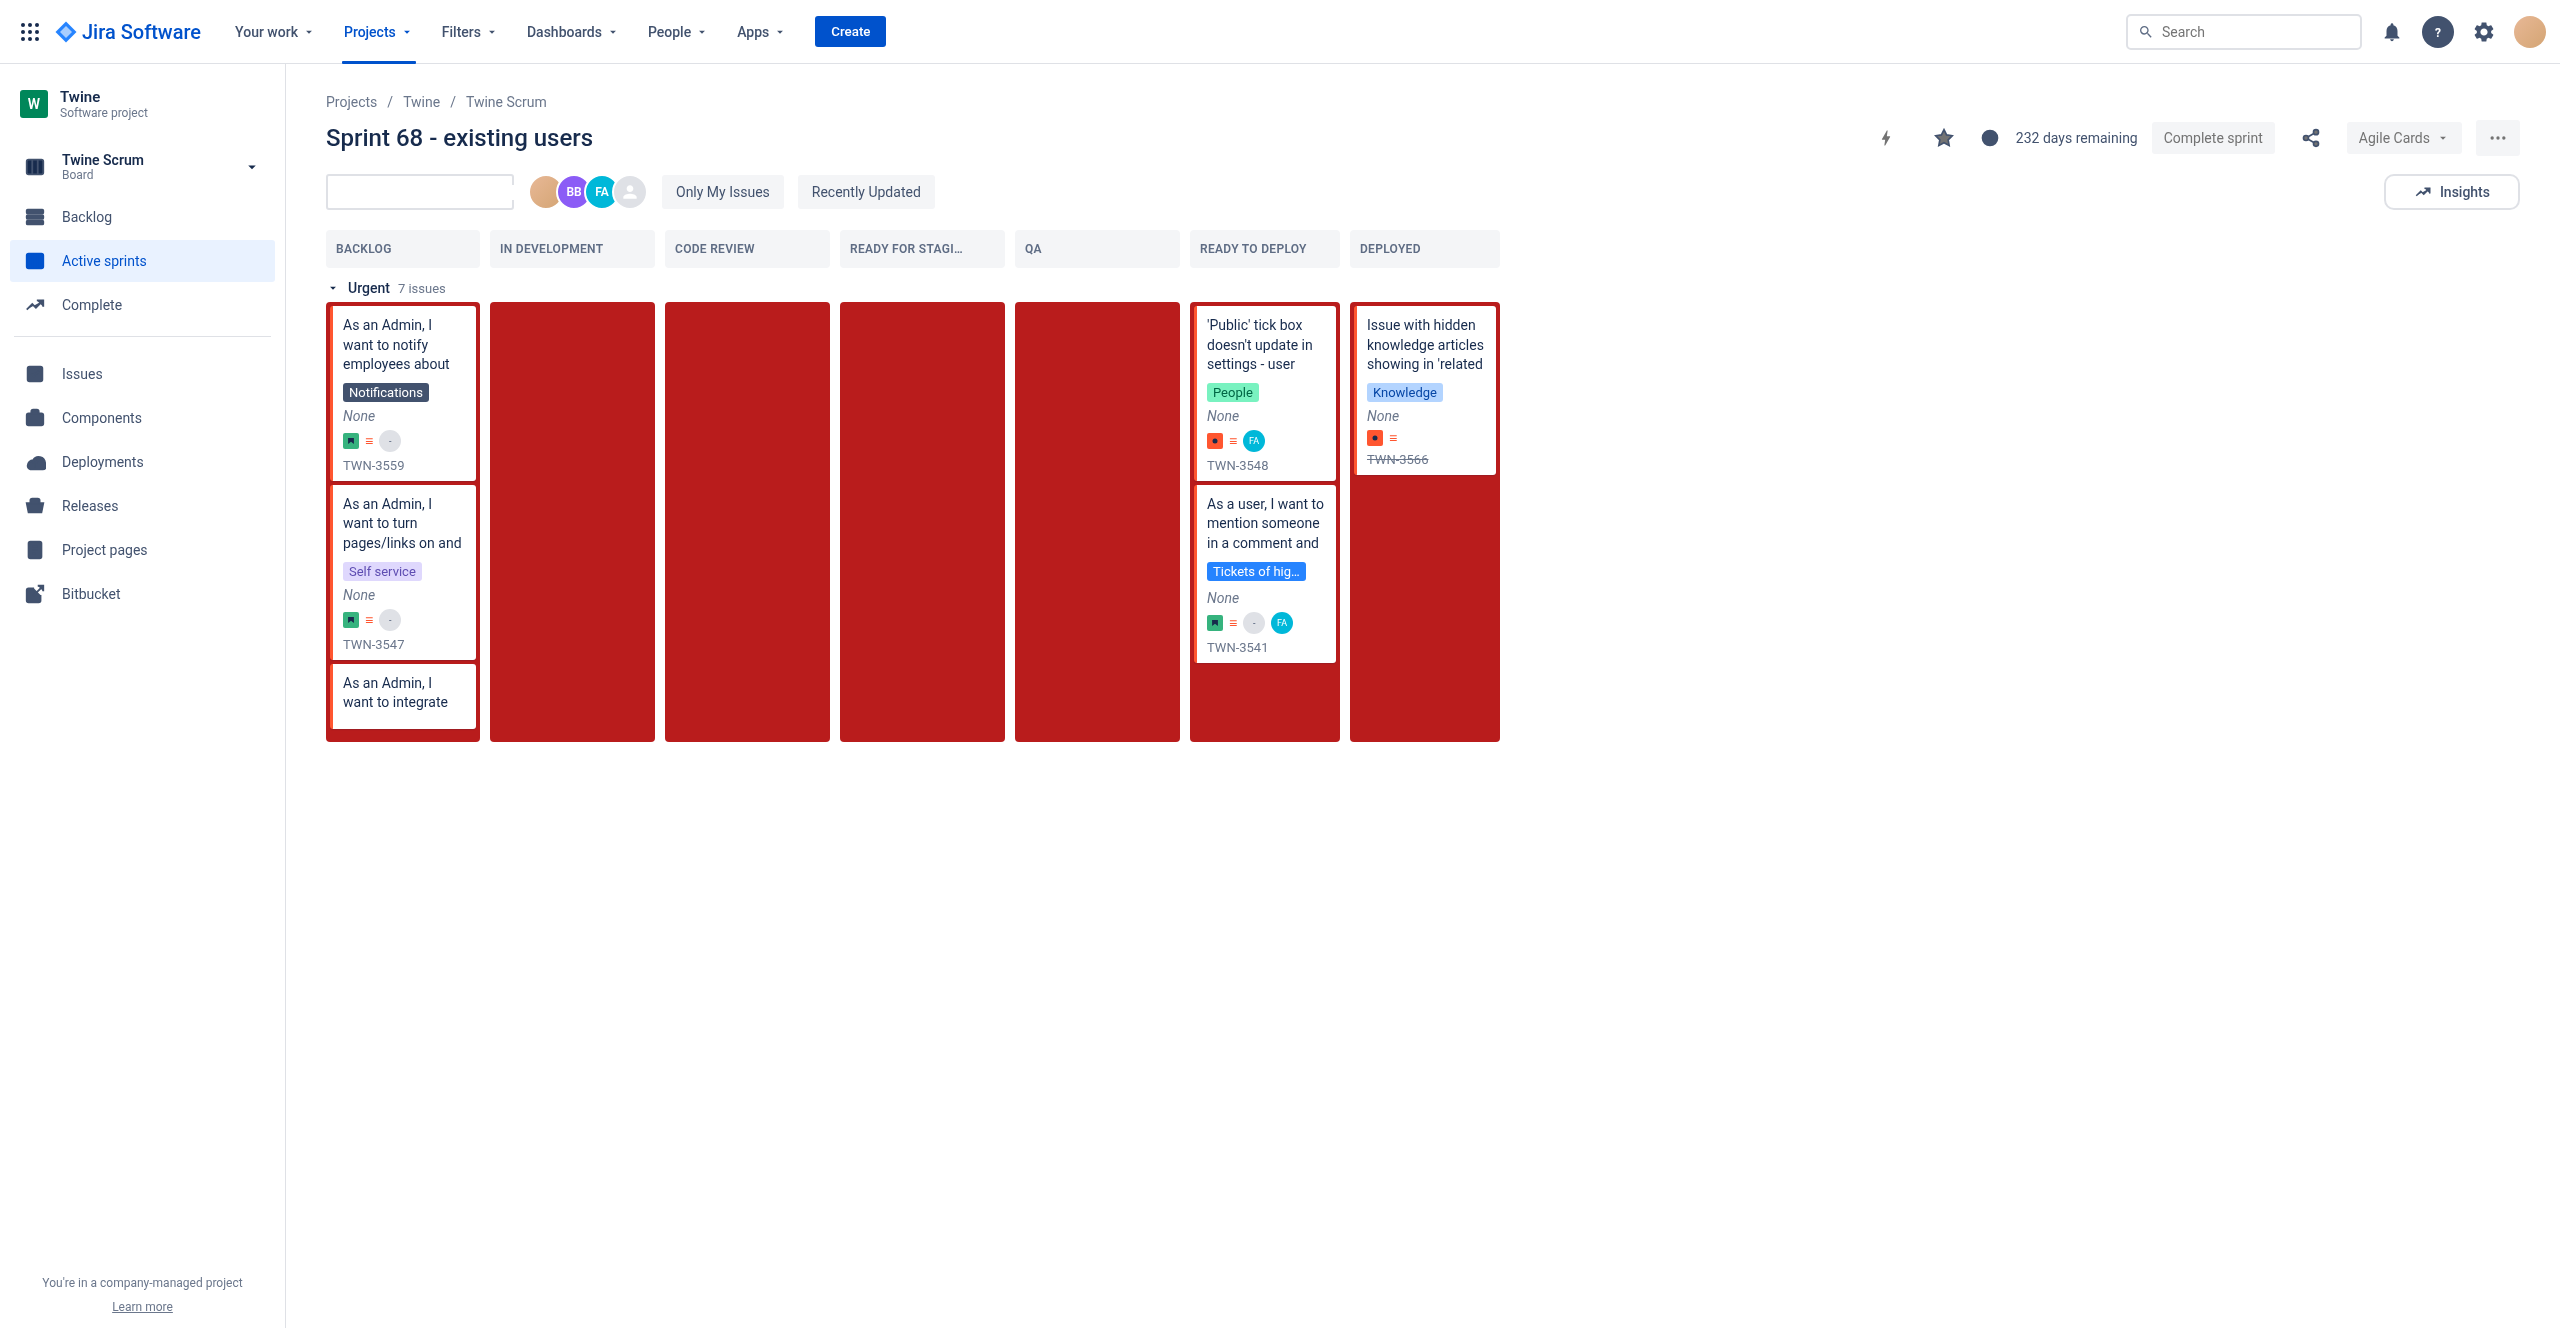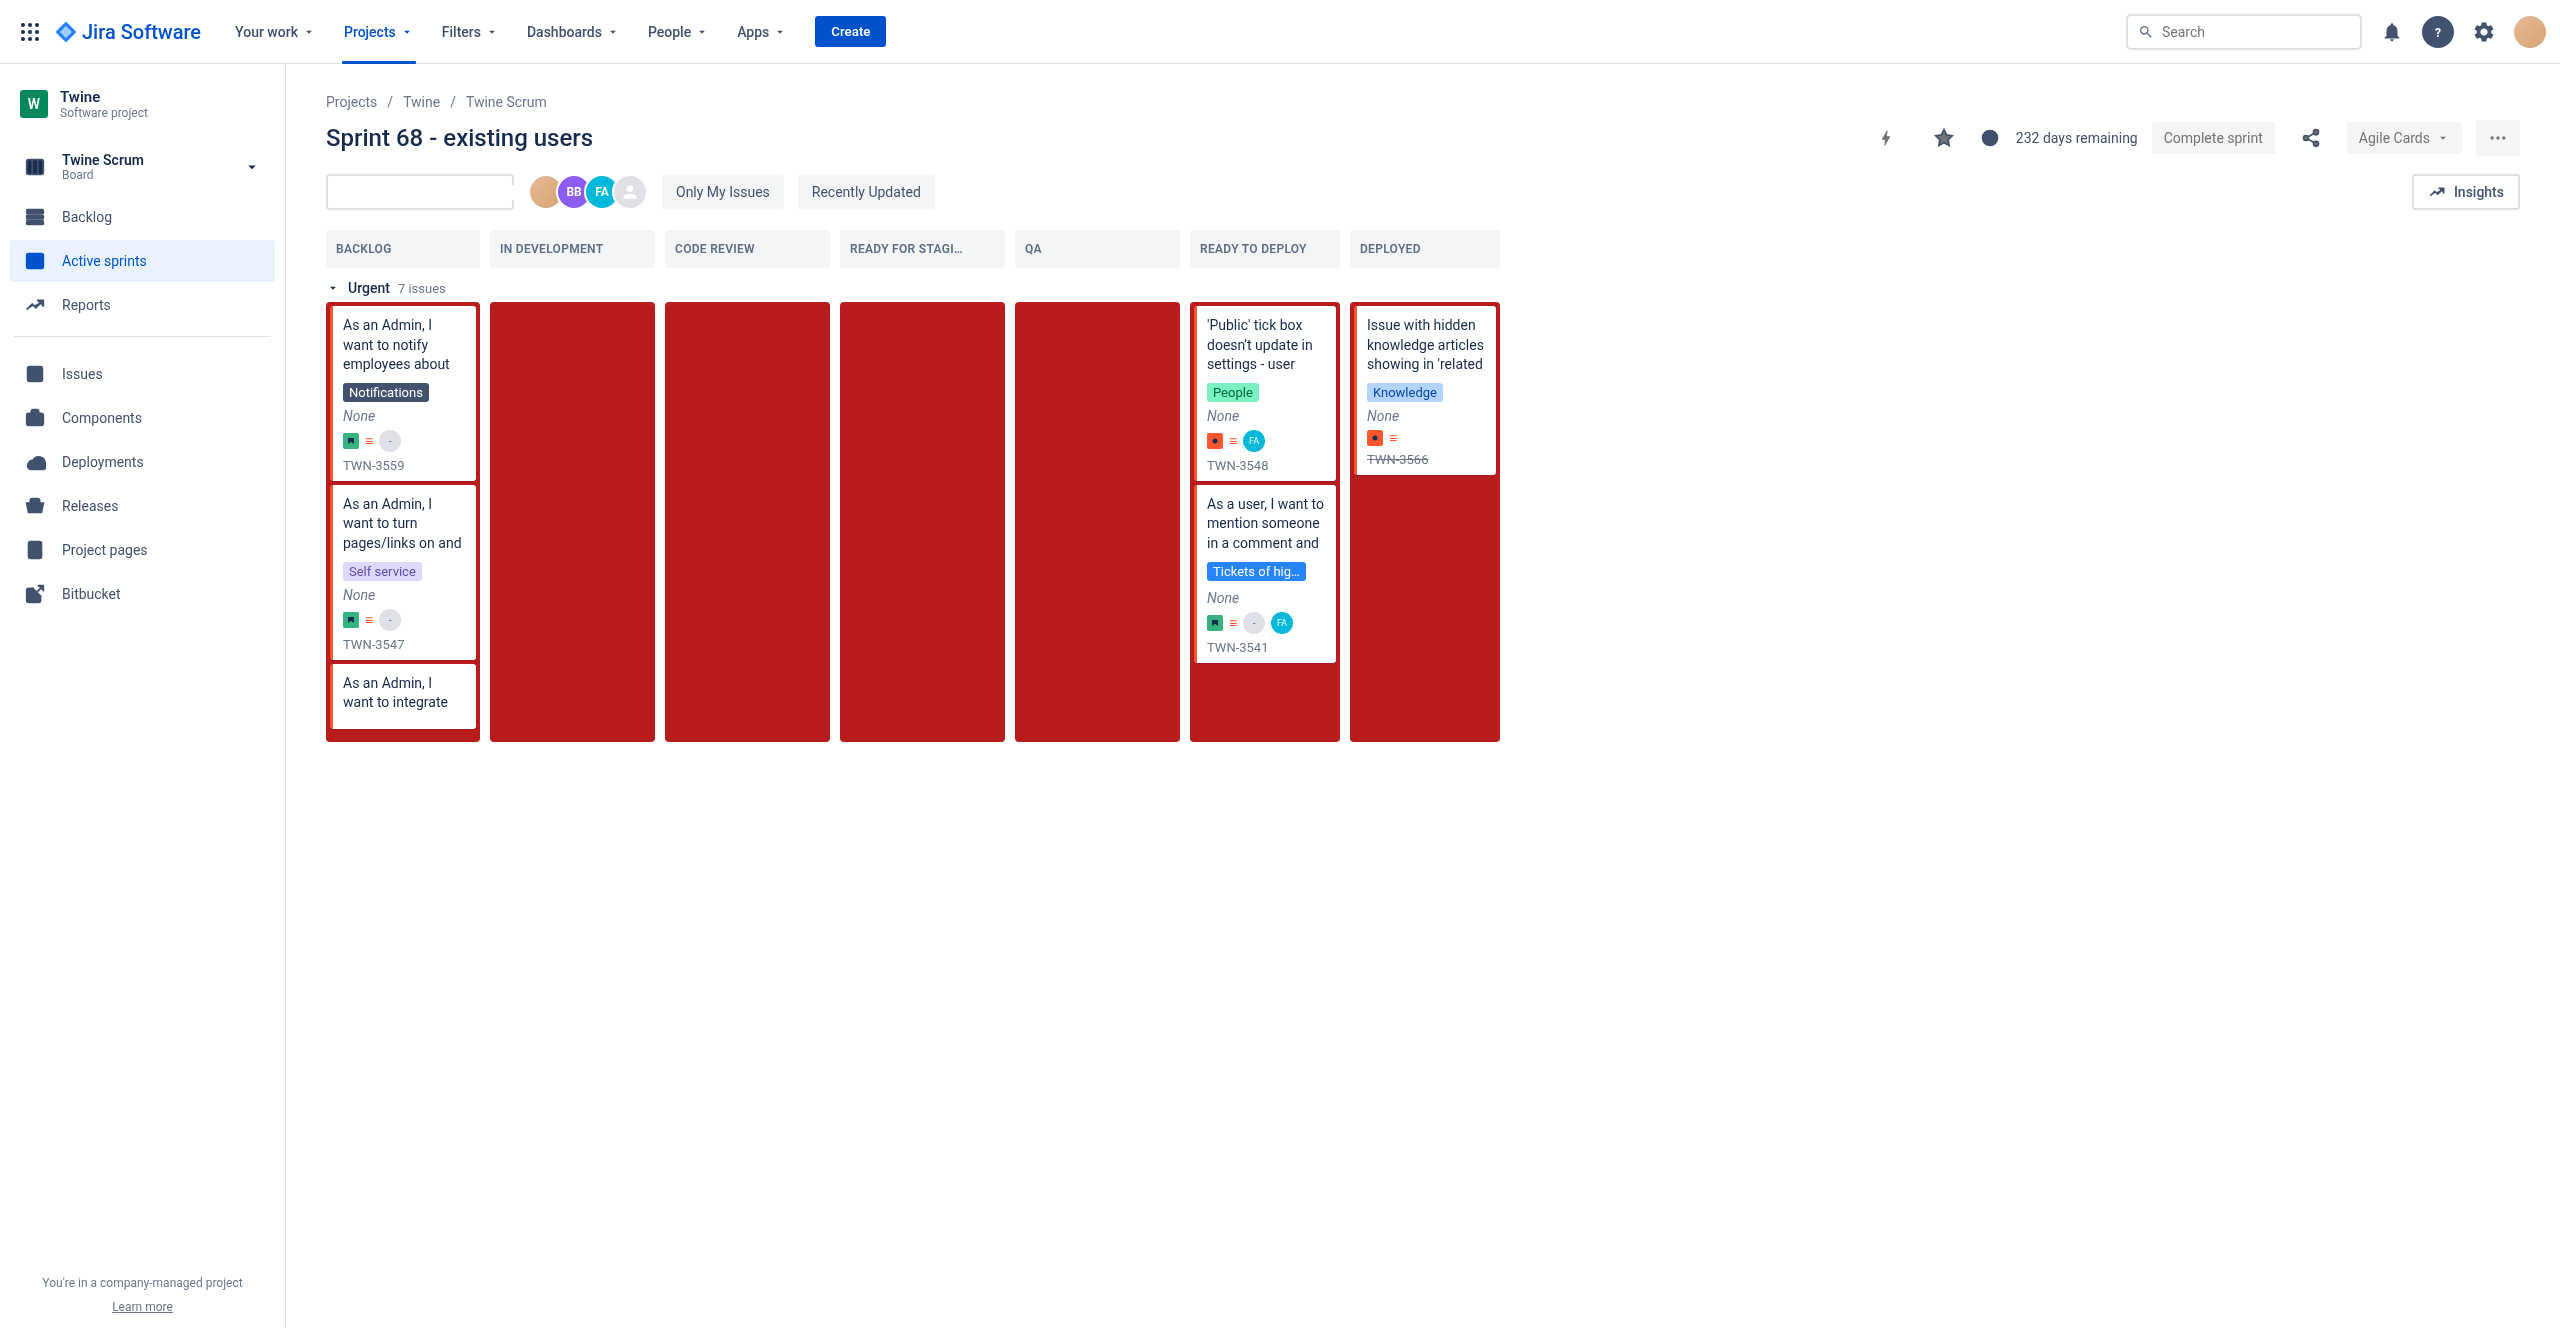--- a/index.html
+++ b/index.html
@@ -41,21 +41,21 @@
 .header-btn{padding:8px 12px;border-radius:3px;cursor:pointer;display:flex;align-items:center;gap:6px;color:#737373}
 .header-btn.filled{background:#f4f5f7}
 .days-remaining{display:flex;align-items:center;gap:16px;color:#42526E}
 .toolbar{display:flex;align-items:center;gap:14px;margin-bottom:20px}
 .board-search{border:2px solid #dfe1e6;border-radius:3px;width:188px;height:36px;display:flex;align-items:center;padding:0 10px;gap:8px}
 .board-search input{border:none;outline:none;flex:1}
 .assignees{display:flex}
 .assignee{width:36px;height:36px;border-radius:50%;border:2px solid #fff;margin-left:-8px;display:flex;align-items:center;justify-content:center;color:#fff;font-size:12px;font-weight:600}
 .assignee:first-child{margin-left:0}
 .filter-btn{background:#f4f5f7;padding:9px 14px;border-radius:3px;cursor:pointer;color:#42526E;font-weight:400}
-.insights-btn{border:2px solid #dfe1e6;padding:7px 14px;border-radius:3px;display:flex;align-items:center;gap:8px;margin-left:auto;color:#42526E;font-weight:500}
+.insights-btn{border:2px solid #dfe1e6;padding:7px 28px;border-radius:10px;display:flex;align-items:center;gap:8px;margin-left:auto;color:#42526E;font-weight:500}
 .columns{display:flex;gap:10px;margin-bottom:6px}
 .col-head{background:#f4f5f7;border-radius:4px;padding:12px 10px;font-size:12px;font-weight:600;color:#5E6C84;letter-spacing:0.3px;white-space:nowrap;overflow:hidden;text-overflow:ellipsis}
 .col1{width:154px}.col2{width:165px}.col3{width:165px}.col4{width:165px}.col5{width:165px}.col6{width:150px}.col7{width:150px}
 .swimlane-header{display:flex;align-items:center;gap:8px;padding:6px 0;font-size:14px}
 .swimlane-name{font-weight:500}
 .swimlane-count{color:#6B778C;font-size:13px}
 .board{display:flex;gap:10px}
 .column{background:#b91c1c;border-radius:4px;padding:4px;min-height:440px}
 .card{background:#fff;border-radius:3px;border-left:3px solid #FF5630;padding:10px 10px 8px;margin-bottom:4px;box-shadow:0 1px 1px rgba(9,30,66,0.15);cursor:pointer}
 .card-title{font-size:14px;color:#172B4D;margin-bottom:8px;line-height:1.4}
@@ -200,21 +200,21 @@
         <line x1="9" y1="4" x2="9" y2="20"></line>
         <line x1="15" y1="4" x2="15" y2="20"></line>
       </svg>
     <span>Active sprints</span>
   </div>
   <div class="side-item">
     <svg class="side-icon" viewBox="0 0 24 24" fill="none" stroke="#42526E" stroke-width="2">
         <polyline points="3,17 9,11 13,15 21,7"></polyline>
         <polyline points="14,7 21,7 21,14"></polyline>
       </svg>
-    <span>Reports</span>
+    <span>Complete</span>
   </div>
   <div class="sidebar-divider"></div>
   <div class="side-item">
     <svg class="side-icon" viewBox="0 0 24 24" fill="none" stroke="#42526E" stroke-width="2">
         <rect x="4" y="4" width="16" height="16" rx="2"></rect>
         <polyline points="8,12 11,15 16,9"></polyline>
       </svg>
     <span>Issues</span>
   </div>
   <div class="side-item">

